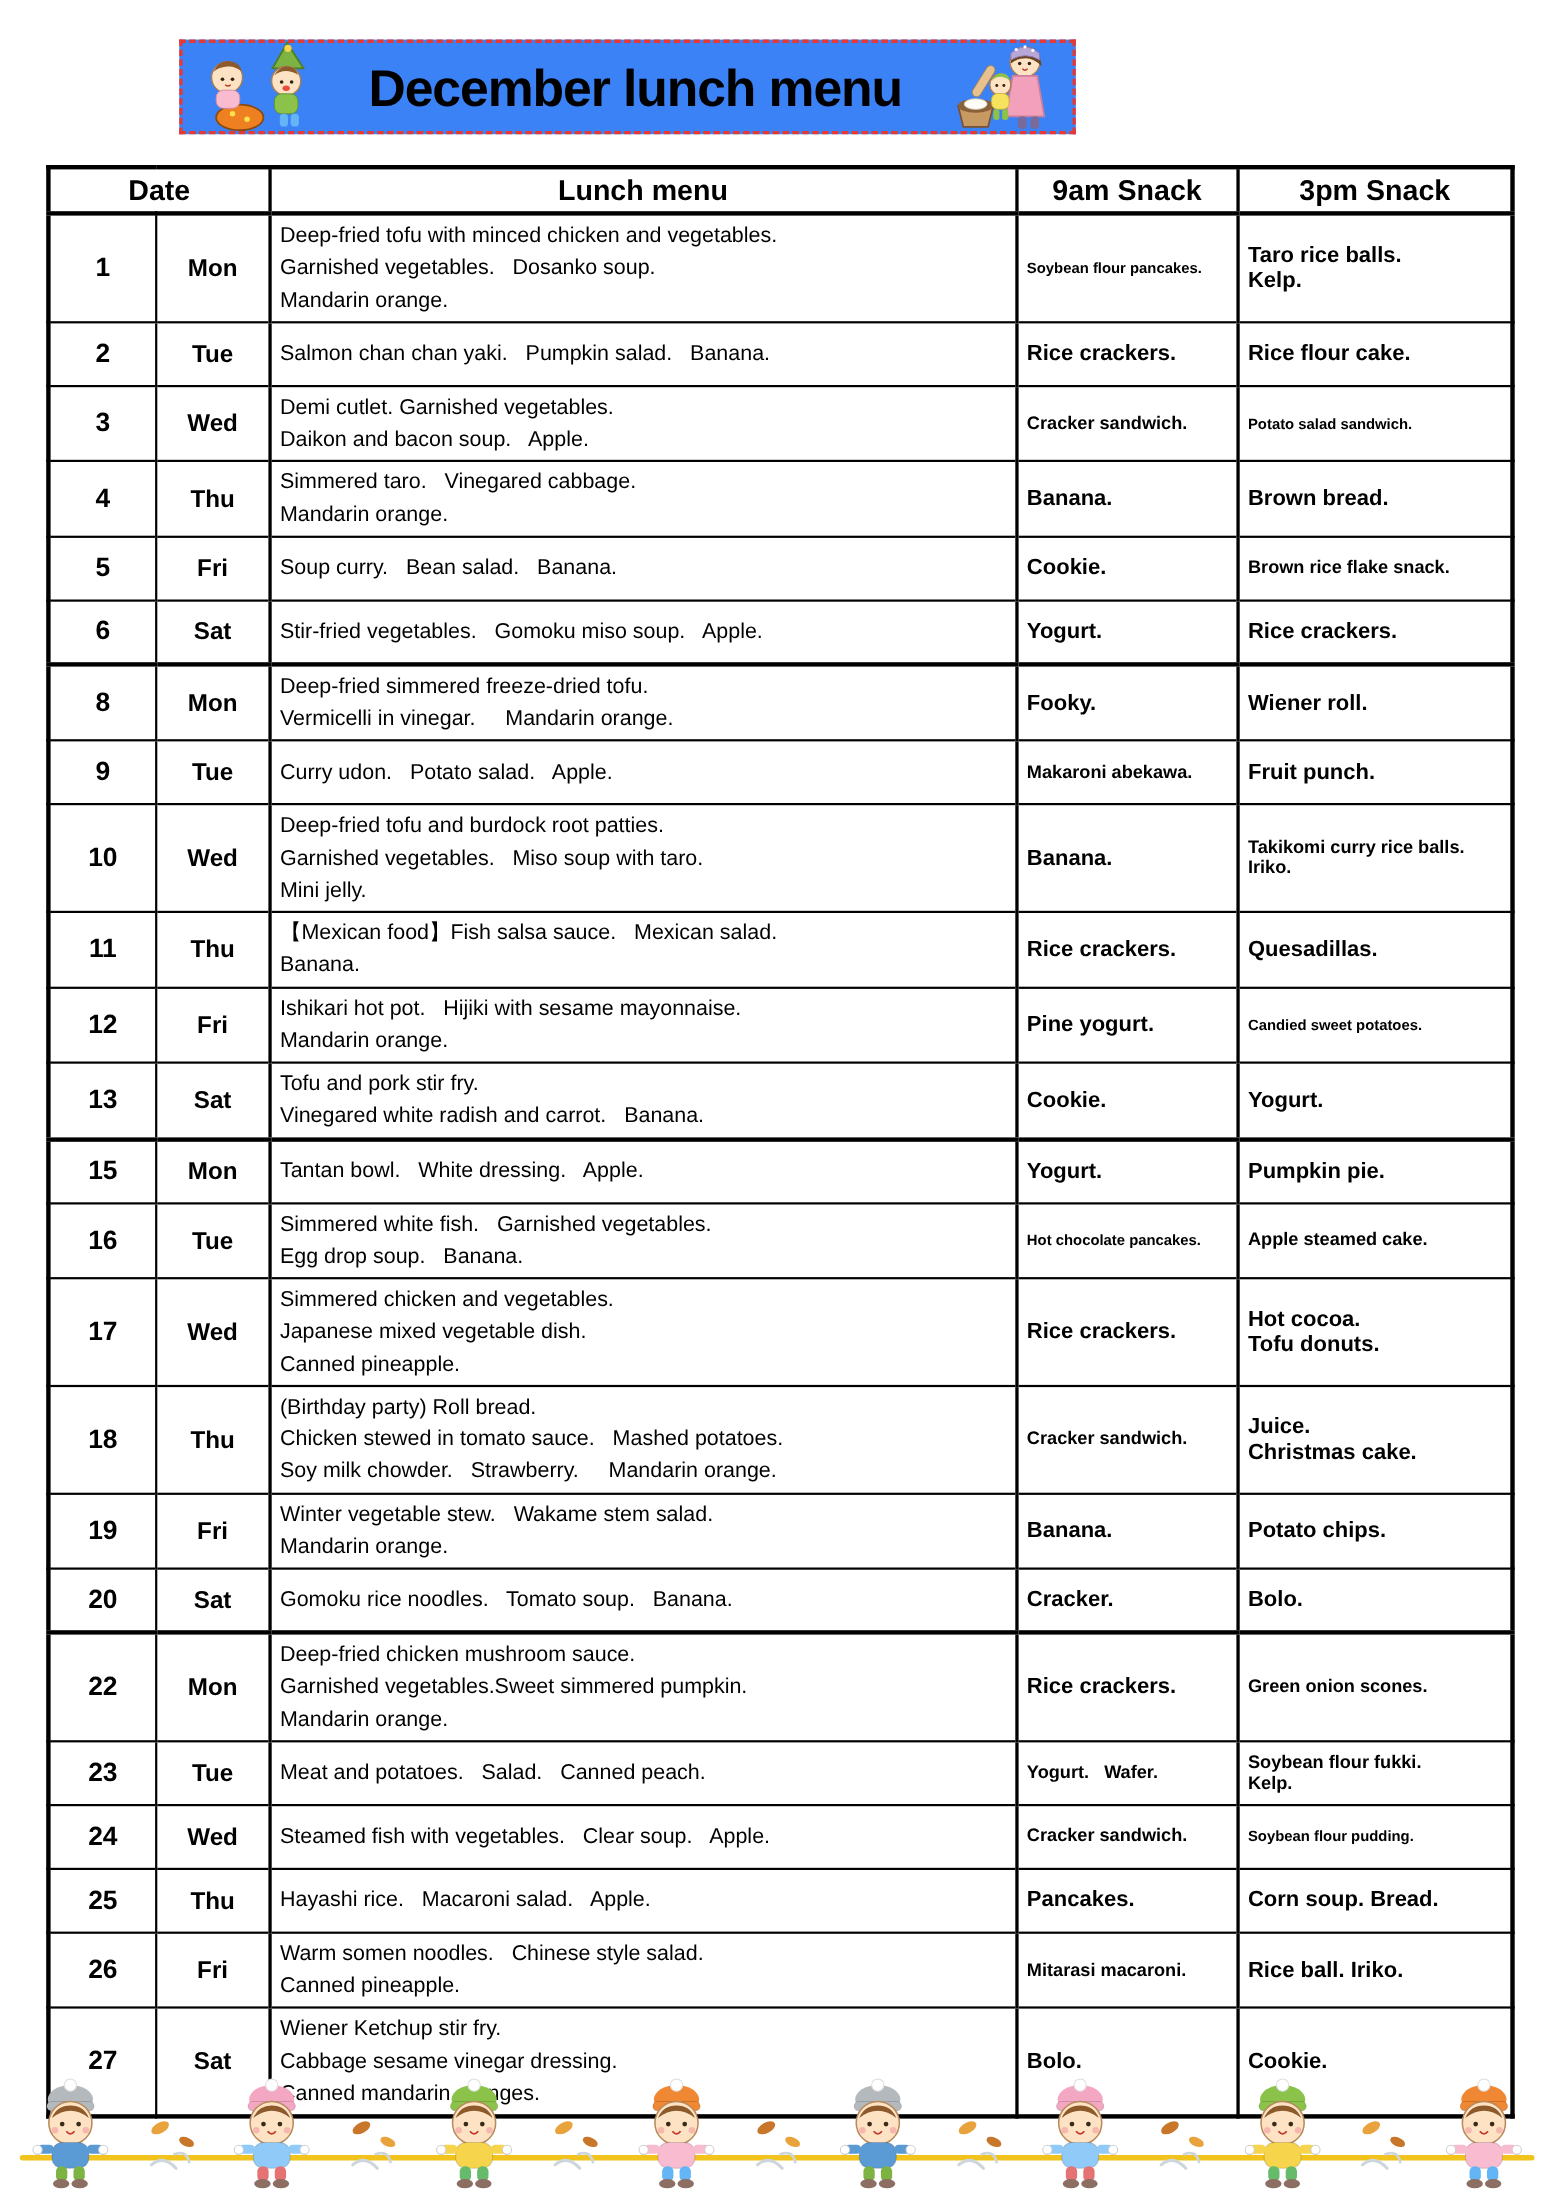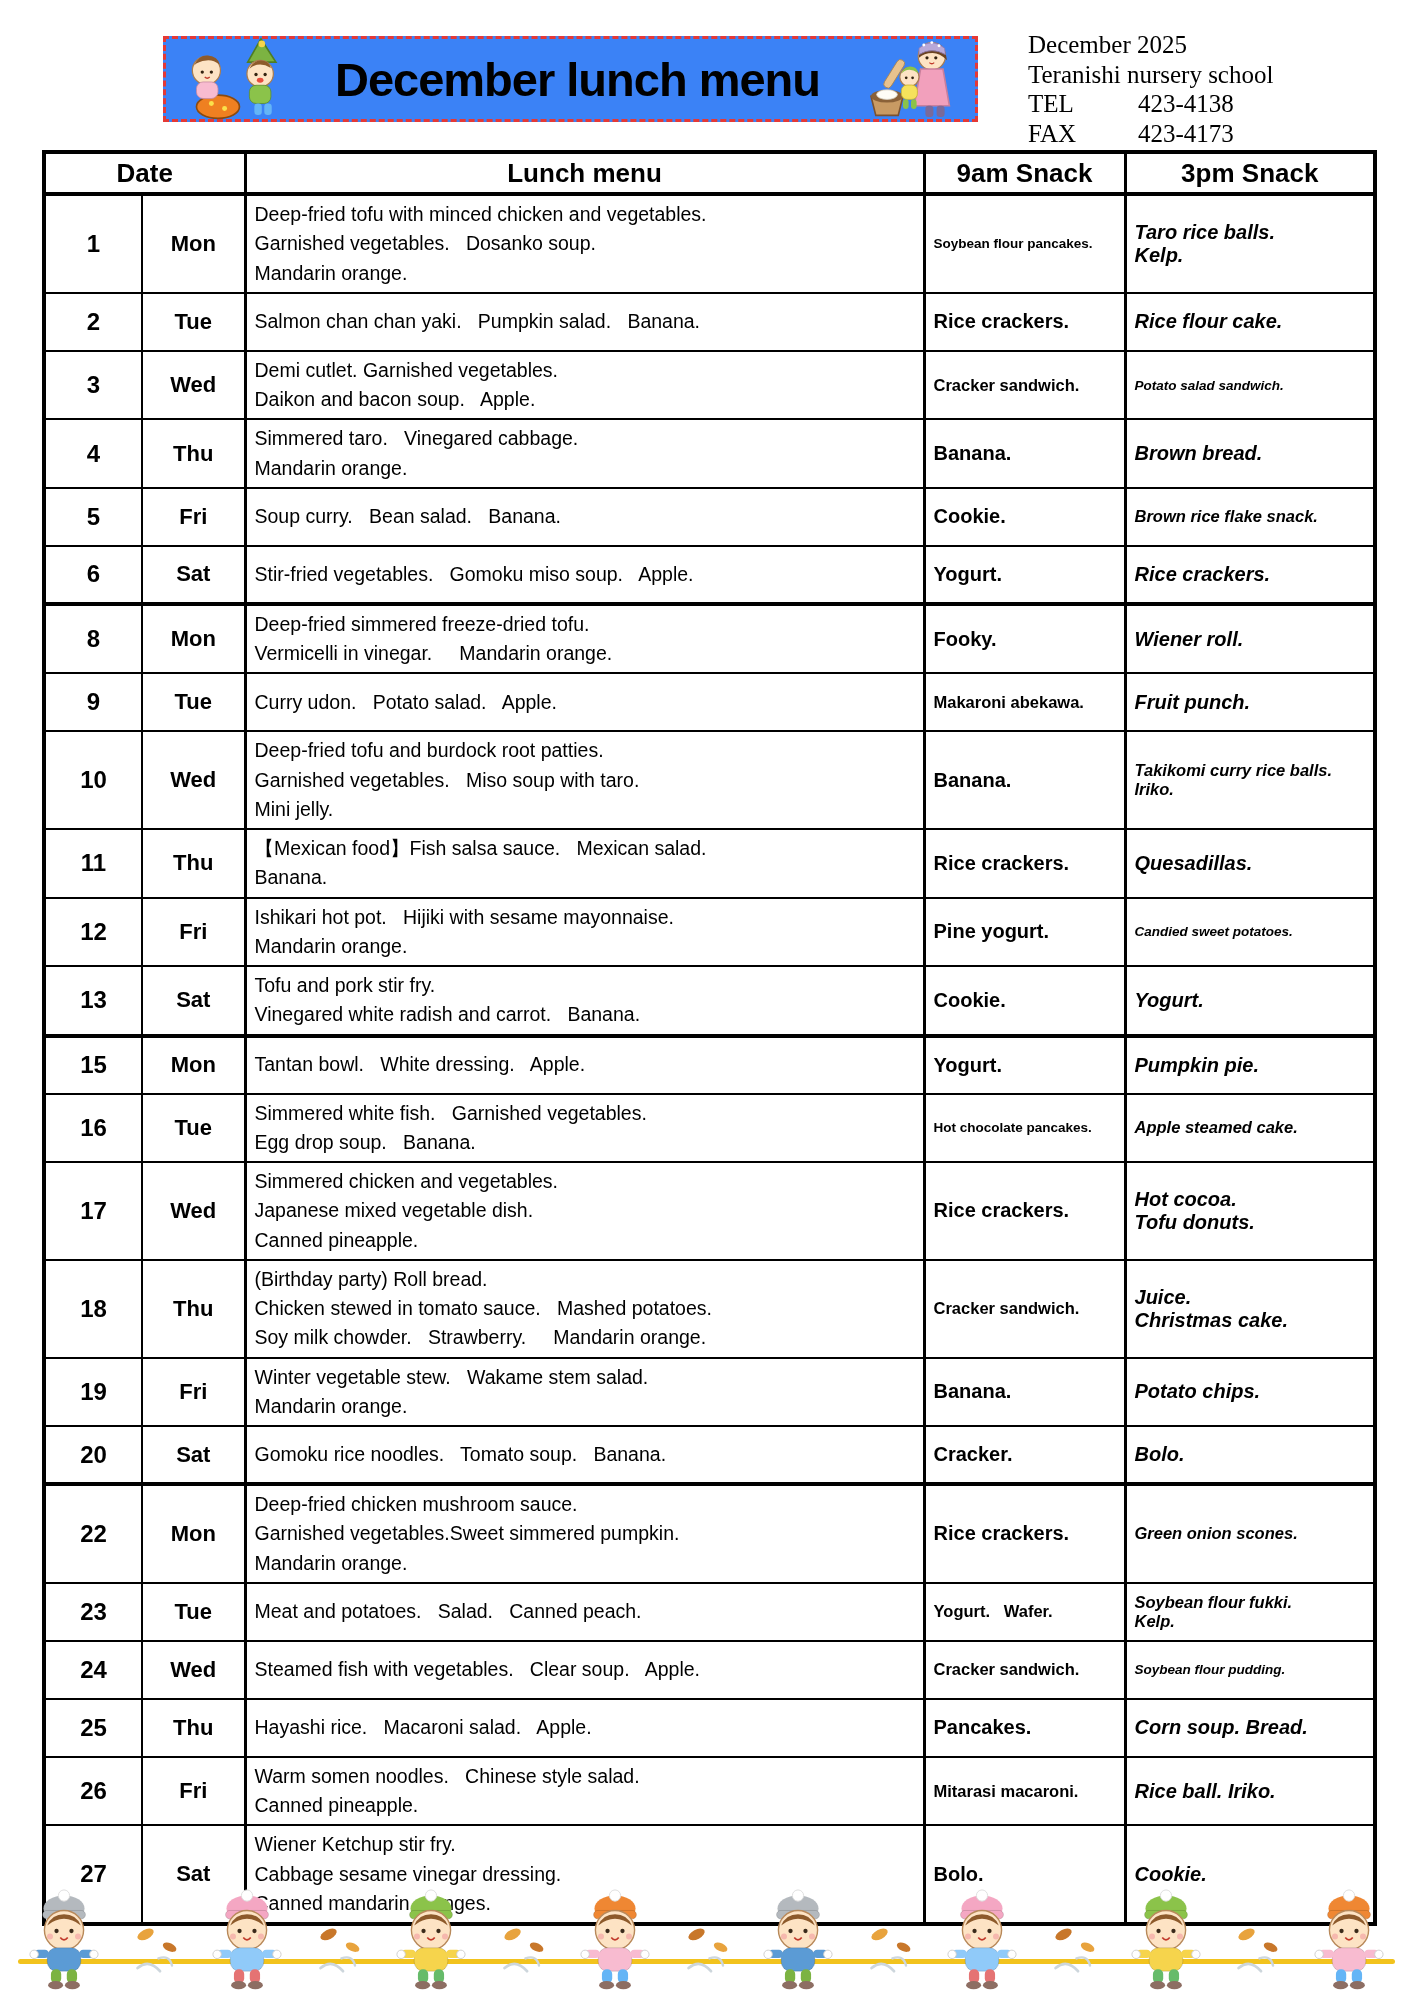--- a/index.html
+++ b/index.html
@@ -23,21 +23,21 @@
              border-collapse:collapse;border:4px solid #000;background:#fff;}
   table.menu th{border-bottom:4px solid #000;font-size:26px;font-weight:700;
                 height:38px;padding:0;color:#000;}
   table.menu td{border-top:2px solid #000;vertical-align:middle;color:#000;
                 padding:4px 8px;box-sizing:border-box;}
   td.c-date{text-align:center;font-size:24px;font-weight:700;border-right:2px solid #000;}
   td.c-day {text-align:center;font-size:22px;font-weight:700;border-right:3px solid #000;}
   td.c-menu{font-size:19.5px;font-weight:400;line-height:1.5;border-right:3px solid #000;
             white-space:pre-wrap;padding-left:12px;}
   td.c-s9{border-right:3px solid #000;font-weight:700;white-space:pre-wrap;padding-left:12px;}
-  td.c-s3{font-weight:700;white-space:pre-wrap;padding-left:12px;font-style:italic;}
+  td.c-s3{font-weight:700;white-space:pre-wrap;padding-left:12px;}
   th.h-date{border-right:3px solid #000;}
   th.h-menu{border-right:3px solid #000;}
   th.h-s9{border-right:3px solid #000;}
   tr.week-end td{border-bottom:4px solid #000;}
   tr.row-1line td{height:58px;}
   .sz-l{font-size:20px;}
   .sz-m{font-size:16.5px;}
   .sz-s{font-size:13.5px;}
   .just{text-align:justify;}
 
@@ -100,32 +100,20 @@
         <path d="M58 48 q4 -9 11 -9 q8 0 10 8 q-6 -4 -11 -4 q-6 0 -10 5 z" fill="#8bc34a"></path>
         <circle cx="64" cy="53" r="1.7" fill="#33220f"></circle>
           <circle cx="72" cy="53" r="1.7" fill="#33220f"></circle>
         <rect x="58" y="62" width="20" height="18" rx="7" fill="#f6e25c" stroke="#c9b22e"></rect>
         <rect x="60" y="80" width="7" height="12" rx="3" fill="#8bc34a"></rect>
         <rect x="70" y="80" width="7" height="12" rx="3" fill="#8bc34a"></rect>
       </svg>
     </span>
   </div>
 
-  <div class="info-block">
-    <div>December 2025</div>
-    <div>Teranishi  nursery school</div>
-    <div class="info-row">
-      <span class="info-label">TEL</span>
-      <span>423-4138</span>
-    </div>
-    <div class="info-row">
-      <span class="info-label">FAX</span>
-      <span>423-4173</span>
-    </div>
-  </div>
 
   <table class="menu">
     <colgroup>
       <col style="width:98px">
         <col style="width:103px">
         <col style="width:679px">
       <col style="width:201px">
         <col style="width:250px">
     </colgroup>
     <thead>

